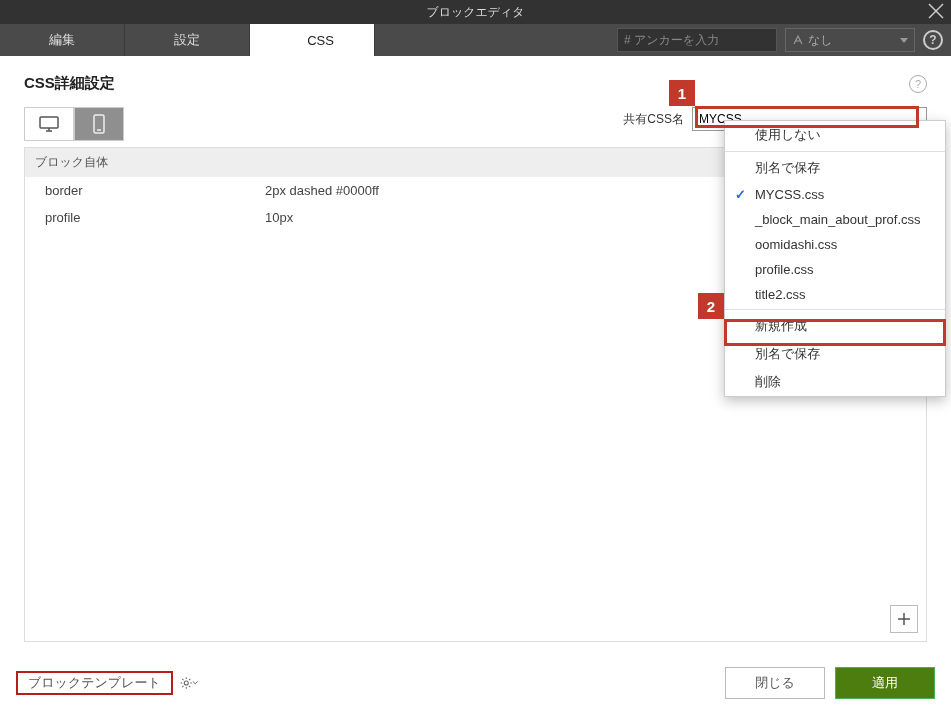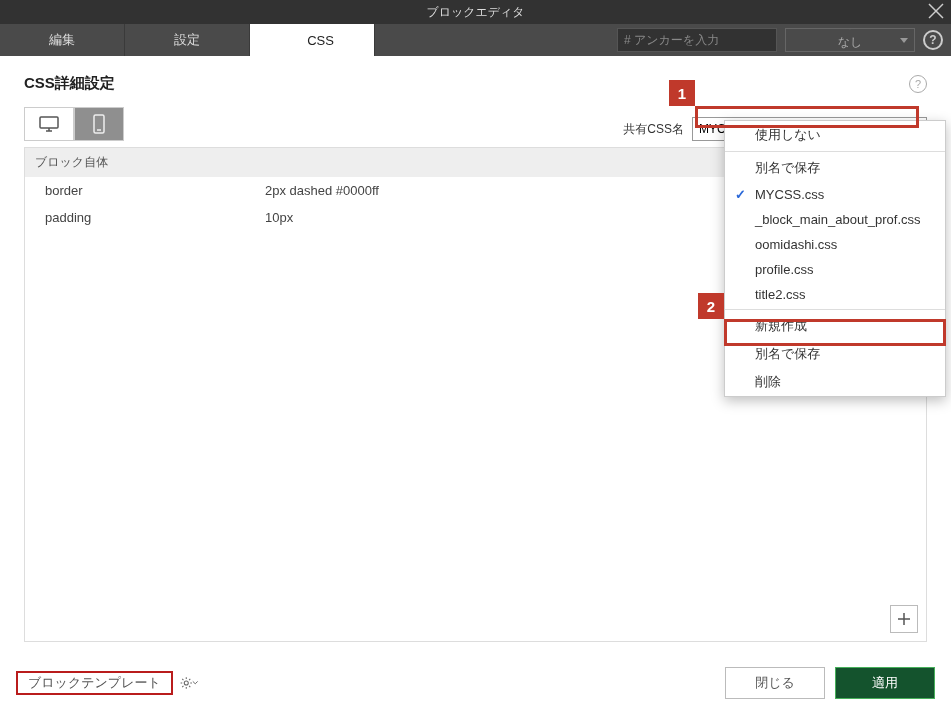--- a/index.html
+++ b/index.html
@@ -6,48 +6,48 @@
   body { width: 951px; height: 709px; background: #fff; overflow: hidden; position: relative; }
   .titlebar { height: 24px; background: #323232; color: #ddd; font-size: 12px; display: flex; align-items: center; justify-content: center; position: relative; }
   .titlebar .close { position: absolute; right: 6px; top: 2px; width: 18px; height: 18px; cursor: pointer; }
   .titlebar .close svg { stroke: #ccc; stroke-width: 1.5; }
   .tabbar { height: 32px; background: #4a4a4a; display: flex; align-items: stretch; }
   .tab { width: 125px; display:flex; align-items:center; justify-content:center; font-size:13px; color:#ddd; cursor:pointer; border-right:1px solid #3a3a3a;}
   .tab.active { background:#fff; color:#222;padding-left:17px;}
   .anchor-wrap { margin-left:auto; display:flex; align-items:center; gap:8px; padding-right:8px;}
   .anchor-input { width:160px; height:24px; background:#323232; border:1px solid #555; color:#888; font-size:12px; padding:0 6px;}
   .anchor-input::placeholder { color:#888; }
-  .font-sel { width:130px; height:24px; background:#4a4a4a; border:1px solid #666; color:#aaa; font-size:12px; display:flex; align-items:center; padding:0 6px; gap:4px; position:relative;flex-direction:column;}
+  .font-sel { width:130px; height:24px; background:#4a4a4a; border:1px solid #666; color:#aaa; font-size:12px; display:flex; align-items:center; padding:0 6px; gap:4px; position:relative;}
   .font-sel::after { content:""; position:absolute; right:6px; top:9px; border-left:4px solid transparent; border-right:4px solid transparent; border-top:5px solid #999;}
   .help-icon { width:20px; height:20px; border:2px solid #ccc; border-radius:50%; display:flex; align-items:center; justify-content:center; font-size:12px; color:#ccc; font-weight:bold; cursor:pointer;}
   .page-body { position:relative; padding: 0 20px; }
   .section-header { display:flex; align-items:center; justify-content:space-between; padding:18px 4px 10px 4px;}
   .section-title { font-size:15px; font-weight:bold; color:#222;}
   .section-header .help2 { width:18px; height:18px; border:1.5px solid #aaa; border-radius:50%; display:flex; align-items:center; justify-content:center; font-size:11px; color:#aaa; cursor:pointer;}
-  .controls-row { display:flex; align-items:flex-end; padding: 4px 4px 0 4px;}
+  .controls-row { display:flex; align-items:flex-start; padding: 4px 4px 0 4px;}
   .device-tabs { display:flex;}
   .device-tab { width:50px; height:34px; border:1px solid #ccc; display:flex; align-items:center; justify-content:center; cursor:pointer; background:#fff;}
   .device-tab.inactive { background:#8f8f8f;}
   .device-tab svg { fill:none; stroke:#555; stroke-width:1.5;}
   .device-tab.inactive svg { stroke:#eee;}
   .shared-css { margin-left:auto; display:flex; align-items:center; gap:8px;}
   .shared-css-label { font-size:12px; color:#333;}
   .shared-css-select { width:235px; height:24px; border:1px solid #999; background:#fff; font-size:12px; padding:0 6px; display:flex; align-items:center; position:relative; cursor:pointer;}
   .content-panel { border:1px solid #ddd; margin:6px 4px 0 4px; height:495px; position:relative; background:#fff;}
   .group-header { background:#eee; font-size:12px; color:#555; padding:6px 10px;}
   .prop-row { display:flex; font-size:13px; color:#444; padding:6px 20px;}
   .prop-name { width:220px;}
   .prop-val { }
   .add-btn { position:absolute; right:8px; bottom:8px; width:28px; height:28px; border:1px solid #bbb; background:#fff; display:flex; align-items:center; justify-content:center; font-size:18px; color:#555; cursor:pointer;}
   .footer { position:absolute; bottom:0; left:0; right:0; height:52px; display:flex; align-items:center; padding:0 16px; background:#fff;}
   .tpl-btn { height:24px; border:2px solid #b91c1c; background:#fff; font-size:13px; color:#555; padding:10px 10px; display:flex; align-items:center; cursor:pointer;}
   .gear { margin-left:6px; width:20px; height:20px; display:flex; align-items:center; justify-content:center; cursor:pointer;}
   .footer-right { margin-left:auto; display:flex; gap:10px;}
   .btn { width:100px; height:32px; border:1px solid #bbb; background:#fff; font-size:13px; color:#555; display:flex; align-items:center; justify-content:center; cursor:pointer;}
-  .btn.primary { background:#14532d; border-color:#46b05a; color:#fff;}
+  .btn.primary { background:#4d7c0f; border-color:#46b05a; color:#fff;}
   
   .dropdown { position:absolute; top:120px; left:724px; width:222px; background:#fff; border:1px solid #ccc; box-shadow:0 4px 12px rgba(0,0,0,0.25); z-index:50; font-size:13px;}
   .dd-item { padding:5px 10px 5px 30px; position:relative; cursor:pointer; color:#333;}
   .dd-item.sel::before { content:"✓"; position:absolute; left:10px; color:#2a68d8; font-weight:bold;}
   .dd-sep { height:1px; background:#ddd; margin:2px 0;}
   
   .callout { position:absolute; background:#c0392b; color:#fff; font-weight:bold; font-size:15px; width:26px; height:26px; display:flex; align-items:center; justify-content:center; z-index:100;}
   .callout-box { position:absolute; border:3px solid #c0392b; z-index:99; pointer-events:none;}
 </style>
 </head>
@@ -109,21 +109,21 @@
     </div>
   </div>
 
   <div class="content-panel">
     <div class="group-header">ブロック自体</div>
     <div class="prop-row">
       <div class="prop-name">border</div>
       <div class="prop-val">2px dashed #0000ff</div>
     </div>
     <div class="prop-row">
-      <div class="prop-name">padding</div>
+      <div class="prop-name">profile</div>
       <div class="prop-val">10px</div>
     </div>
     <div class="add-btn">
       <svg width="14" height="14" viewBox="0 0 14 14">
           <line x1="7" y1="1" x2="7" y2="13" stroke="#555" stroke-width="1.5"></line>
           <line x1="1" y1="7" x2="13" y2="7" stroke="#555" stroke-width="1.5"></line>
         </svg>
     </div>
   </div>
 </div>

